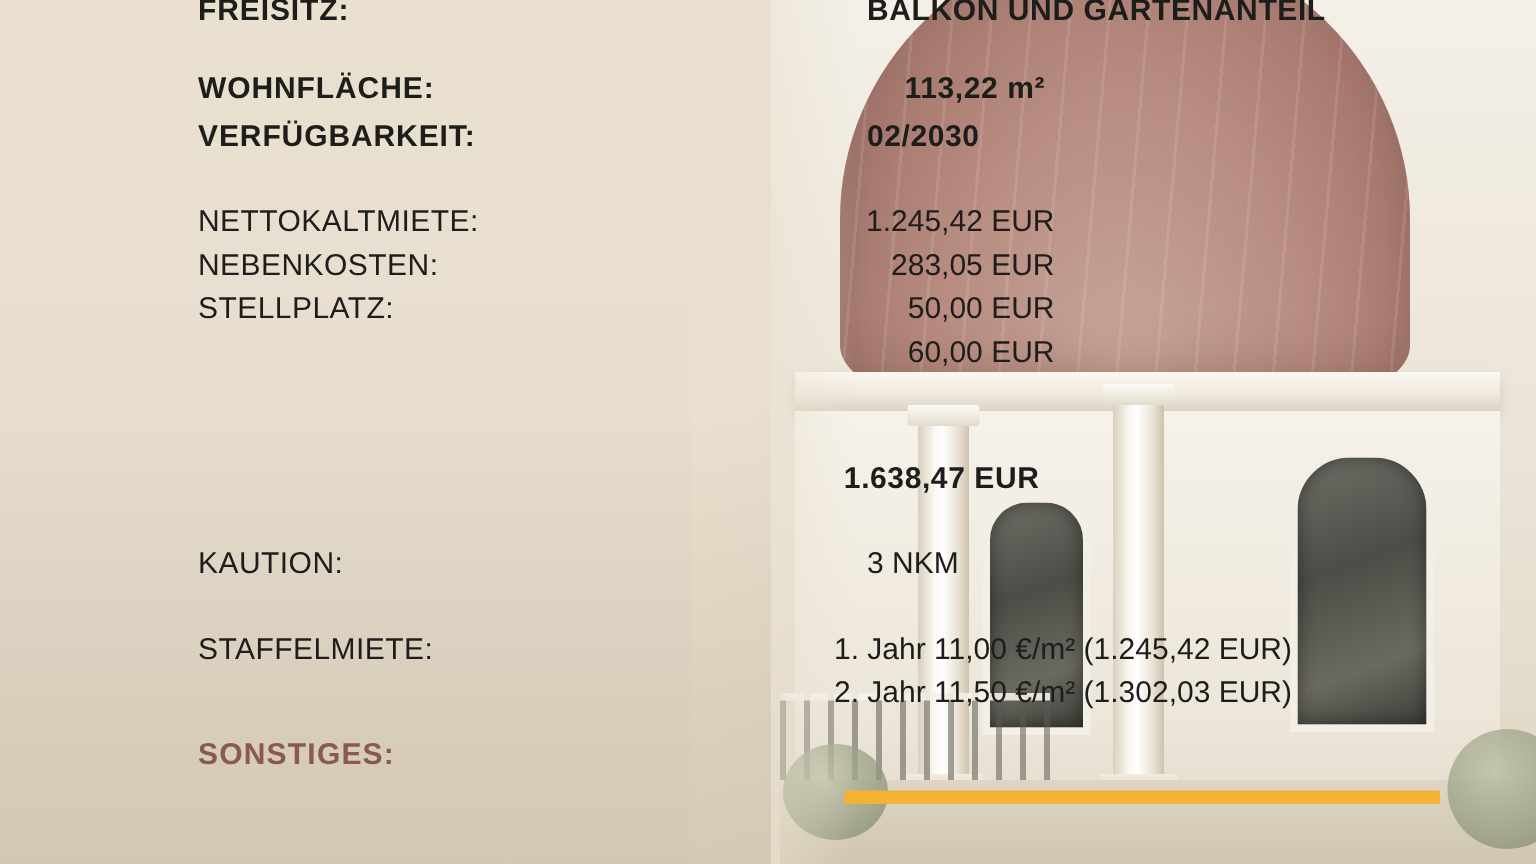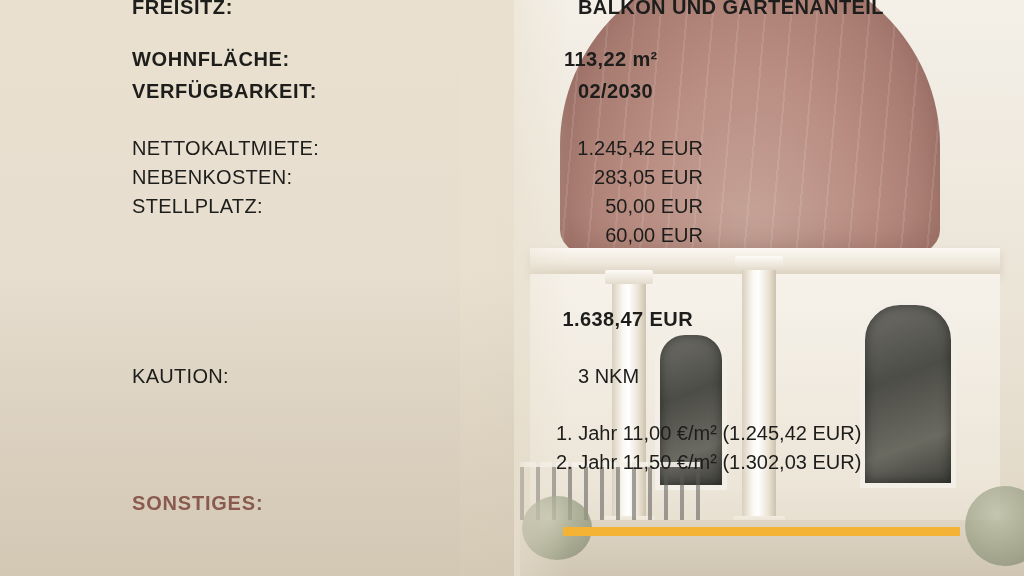--- a/index.html
+++ b/index.html
@@ -202,41 +202,42 @@
   <div class="panel"></div>
   <div class="panel-fade"></div>
   <div class="panel-soft"></div>
 
   <div class="sheet">
 
     <div class="label bold" style="top:-4px">FREISITZ:</div>
     <div class="value bold" style="left:578px; top:-4px">BALKON UND GARTENANTEIL</div>
 
     <div class="label bold" style="top:48px">WOHNFLÄCHE:</div>
-    <div class="value bold" style="left:564px; top:48px">113,22 m²</div>
+    <div class="value bold" style="left:603px; top:48px">113,22 m²</div>
 
     <div class="label bold" style="top:80px">VERFÜGBARKEIT:</div>
     <div class="value bold" style="left:578px; top:80px">02/2030</div>
 
     <div class="label" style="top:137px">NETTOKALTMIETE:</div>
     <div class="value r" style="left:450px; top:137px; width:253px">1.245,42 EUR</div>
 
     <div class="label" style="top:166px">NEBENKOSTEN:</div>
     <div class="value r" style="left:450px; top:166px; width:253px">283,05 EUR</div>
 
     <div class="label" style="top:195px">STELLPLATZ:</div>
     <div class="value r" style="left:450px; top:195px; width:253px">50,00 EUR</div>
 
     <div class="value r" style="left:450px; top:224px; width:253px">60,00 EUR</div>
 
     <div class="value bold r" style="left:432px; top:308px; width:261px">1.638,47 EUR</div>
 
     <div class="label" style="top:365px">KAUTION:</div>
     <div class="value" style="left:578px; top:365px">3 NKM</div>
 
+    <div class="label" style="top:422px">STAFFELMIETE:</div>
     <div class="value" style="left:556px; top:422px">1. Jahr 11,00 €/m² (1.245,42 EUR)</div>
     <div class="value" style="left:556px; top:451px">2. Jahr 11,50 €/m² (1.302,03 EUR)</div>
 
     <div class="label accent" style="top:492px">SONSTIGES:</div>
 
     <div class="rule"></div>
   </div>
 </div>
 
 </body></html>

